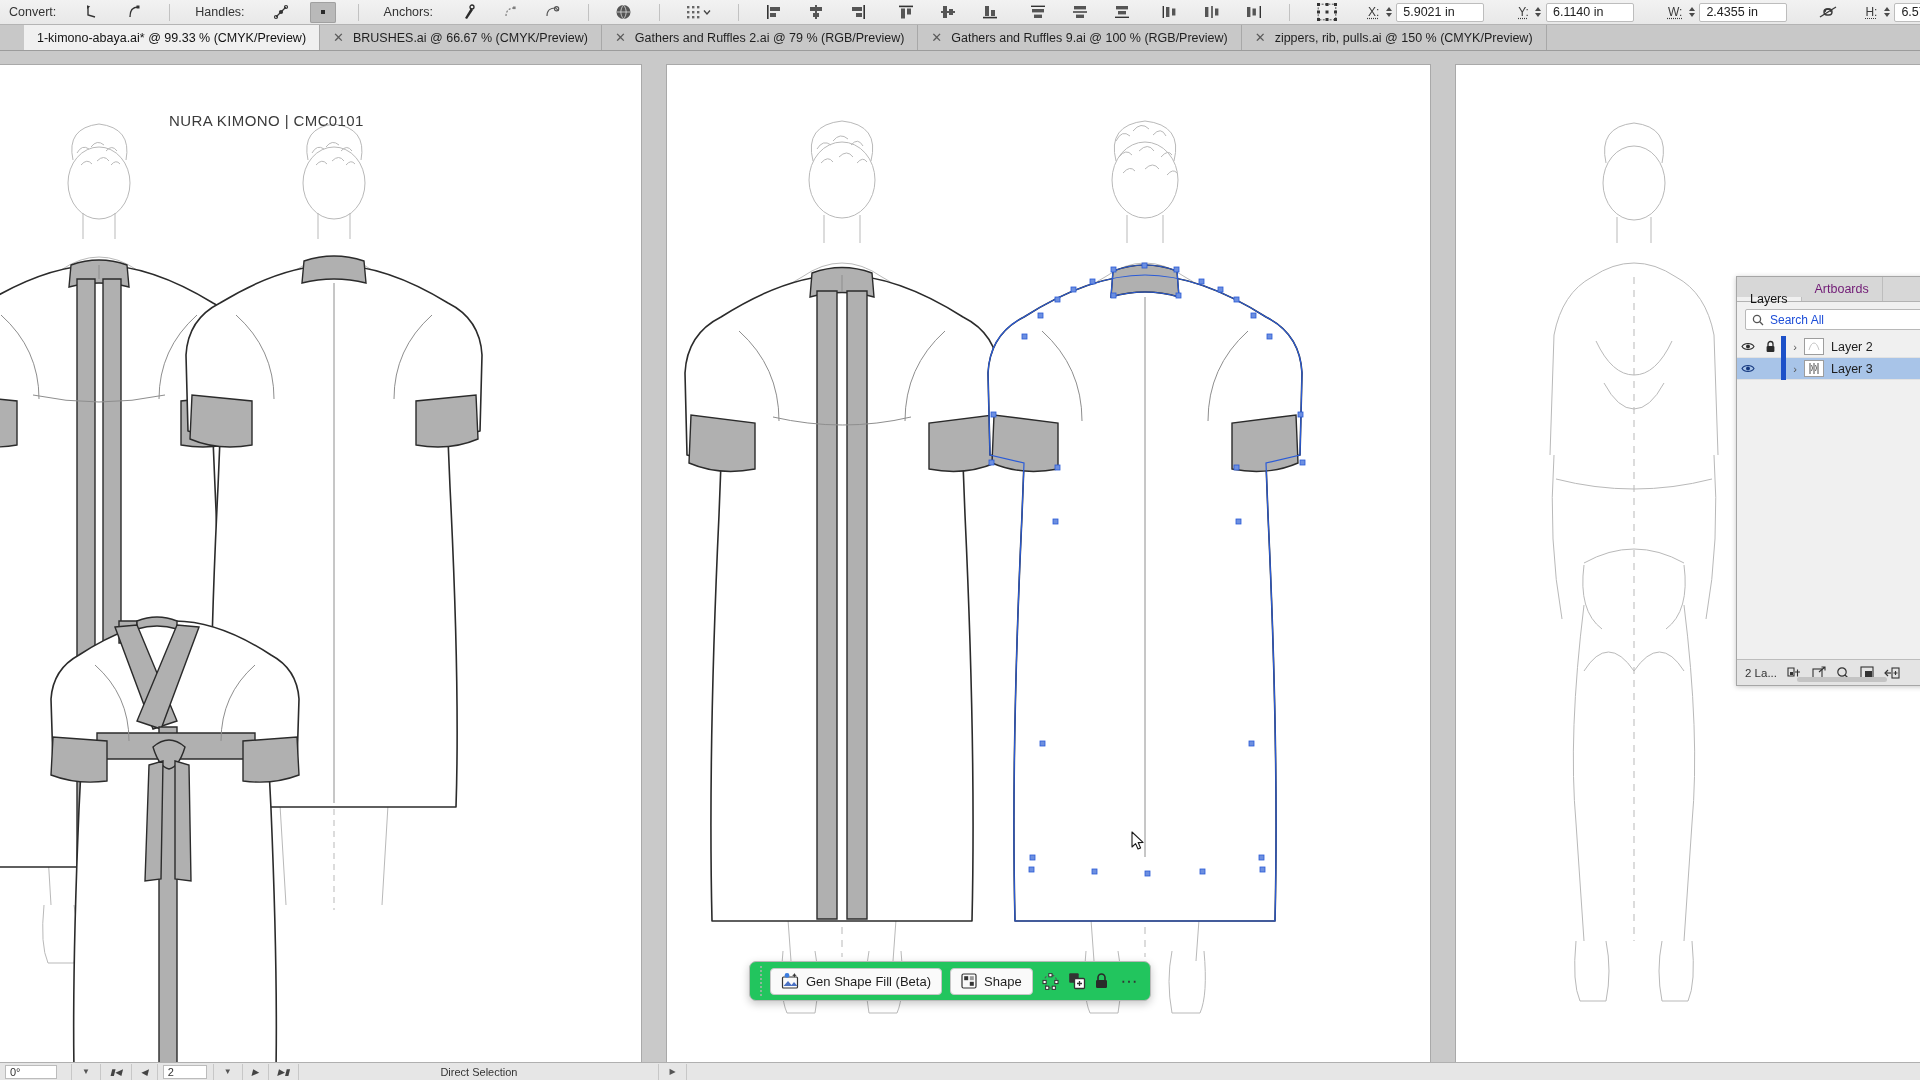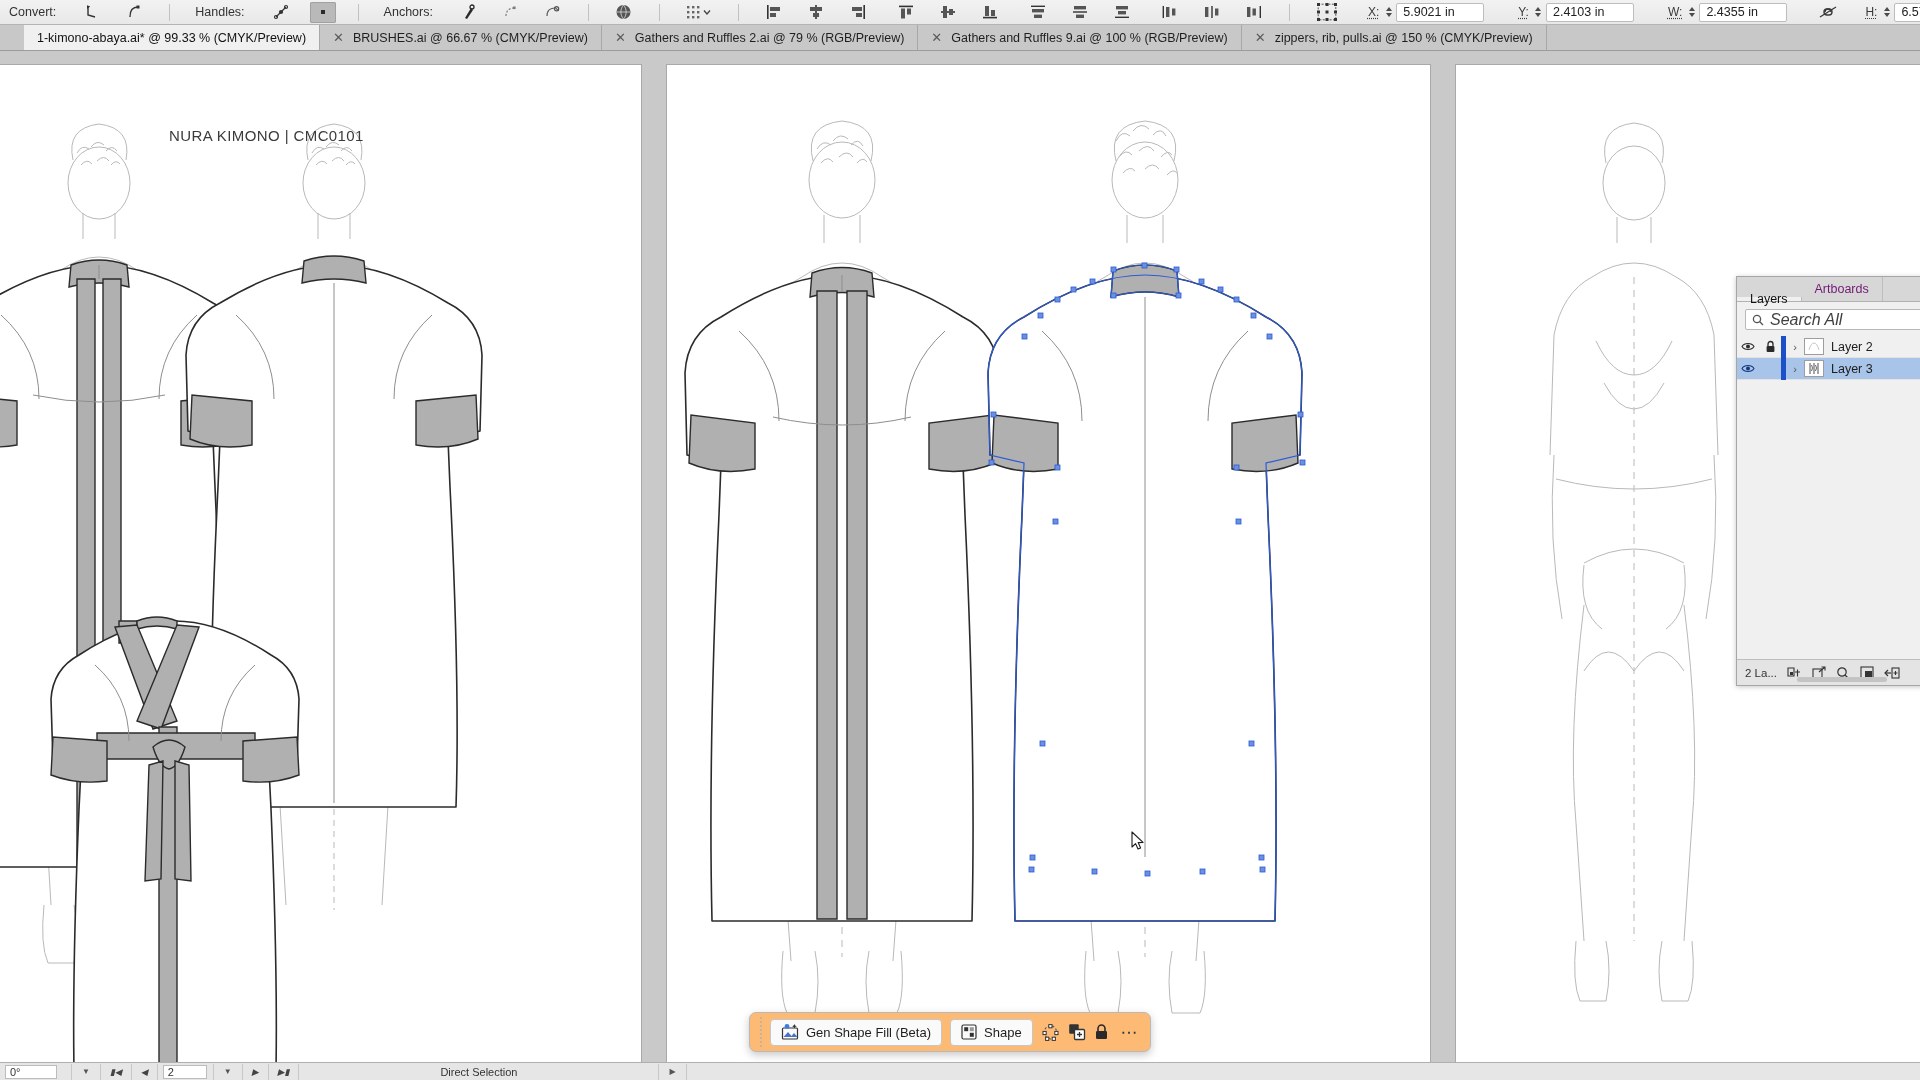--- a/index.html
+++ b/index.html
@@ -87,21 +87,21 @@
   .lp-tabs{ display:flex; height:25px; background:#d7d7d7; border-bottom:1px solid #b2b2b2; }
   .lp-tab{
     padding:0 13px; display:flex; align-items:center; font-size:12.5px; color:#701a75;
     border-right:1px solid #bdbdbd;
   }
   .lp-tab.active{ background:#f0f0f0; color:#111;margin-top:20px; }
   .lp-search{
     margin:7px 8px 6px 8px; height:21px; background:#fff; border:1px solid #b8b8b8; border-radius:2px;
     display:flex; align-items:center; gap:6px; padding:0 6px;
   }
-  .lp-search .ph{ font-size:16px; color:#404040; font-style:italic; }
+  .lp-search .ph{ font-size:12px; color:#1d4ed8; }
   .lp-rows{ flex:1; background:#f0f0f0; overflow:hidden; }
   .lrow{
     height:22px; display:flex; align-items:center; gap:0; font-size:12.5px;
     border-bottom:1px solid #e2e2e2; color:#1d1d1d;
   }
   .lrow.sel{ background:#a8c4e8; }
   .lc-eye{ width:22px; display:flex; align-items:center; justify-content:center; }
   .lc-lock{ width:22px; display:flex; align-items:center; justify-content:center; }
   .lc-color{ width:5px; height:22px; background:#1c50c8; }
   .lc-arrow{ width:18px; display:flex; align-items:center; justify-content:center; color:#555; font-size:11px;}
@@ -110,22 +110,22 @@
   .lp-foot{
     height:26px; background:#e4e4e4; border-top:1px solid #bdbdbd;
     display:flex; align-items:center; gap:10px; padding:0 8px; font-size:11.5px; color:#333;
   }
   .lp-hscroll{
     position:absolute; left:60px; bottom:3px; width:90px; height:5px; background:#c4c4c4; border-radius:3px;
   }
 
   
   .ctxbar{
-    position:absolute; left:749px; top:1012px; width:402px; height:40px;
-    background:#fdba74; border:1px solid #b9b9b9; border-radius:7px;
+    position:absolute; left:749px; top:961px; width:402px; height:40px;
+    background:#22c55e; border:1px solid #b9b9b9; border-radius:7px;
     box-shadow:0 3px 9px rgba(0,0,0,.22);
     display:flex; align-items:center; gap:8px; padding:0 10px;
   }
   .grip{ width:6px; height:18px; display:flex; flex-wrap:wrap; gap:2px; align-content:center; }
   .grip i{ width:2px;height:2px;background:#b0b0b0;border-radius:50%; display:block;}
   .ctxbtn{
     height:27px; display:flex; align-items:center; gap:7px; padding:0 10px;
     background:#fafafa; border:1px solid #c6c6c6; border-radius:4px; font-size:13px; color:#1e1e1e;
     white-space:nowrap;
   }
@@ -357,21 +357,21 @@
         </span>
     <span class="ninput">5.9021 in</span>
   </span>
 
   <span class="numfield" style="margin-left:14px">
     <span class="flabel">Y:</span>
     <span class="spin">
           <i class="up"></i>
           <i class="dn"></i>
         </span>
-    <span class="ninput">2.4103 in</span>
+    <span class="ninput">6.1140 in</span>
   </span>
 
   <span class="numfield" style="margin-left:14px">
     <span class="flabel">W:</span>
     <span class="spin">
           <i class="up"></i>
           <i class="dn"></i>
         </span>
     <span class="ninput">2.4355 in</span>
   </span>
@@ -414,21 +414,21 @@
   <div class="tab">
     <span class="xx">✕</span>
     <span>zippers, rib, pulls.ai @ 150 % (CMYK/Preview)</span>
   </div>
   <div class="tab-filler"></div>
 </div>
 
 <div class="canvas">
 
   <div class="artboard" id="ab1">
-    <div class="ab-title" style="left:268px; top:62px;">NURA KIMONO | CMC0101</div>
+    <div class="ab-title" style="left:268px; top:47px;">NURA KIMONO | CMC0101</div>
 
     <svg width="742" height="1005" viewBox="0 0 742 1005">
 
       <g>
 
         <ellipse cx="198" cy="118" rx="31" ry="36" class="croquis"></ellipse>
         <path d="M172 95 q-7 -32 26 -36 q33 4 27 36" class="croquis"></path>
         <g class="croquis" stroke-width=".8">
           <path d="M176 88 q5 -9 12 -4 M190 82 q6 -8 13 -2 M205 86 q6 -7 11 0 M180 100 q6 -7 11 -1 M196 96 q7 -7 12 0 M210 100 q5 -6 9 -1"></path>
         </g>

